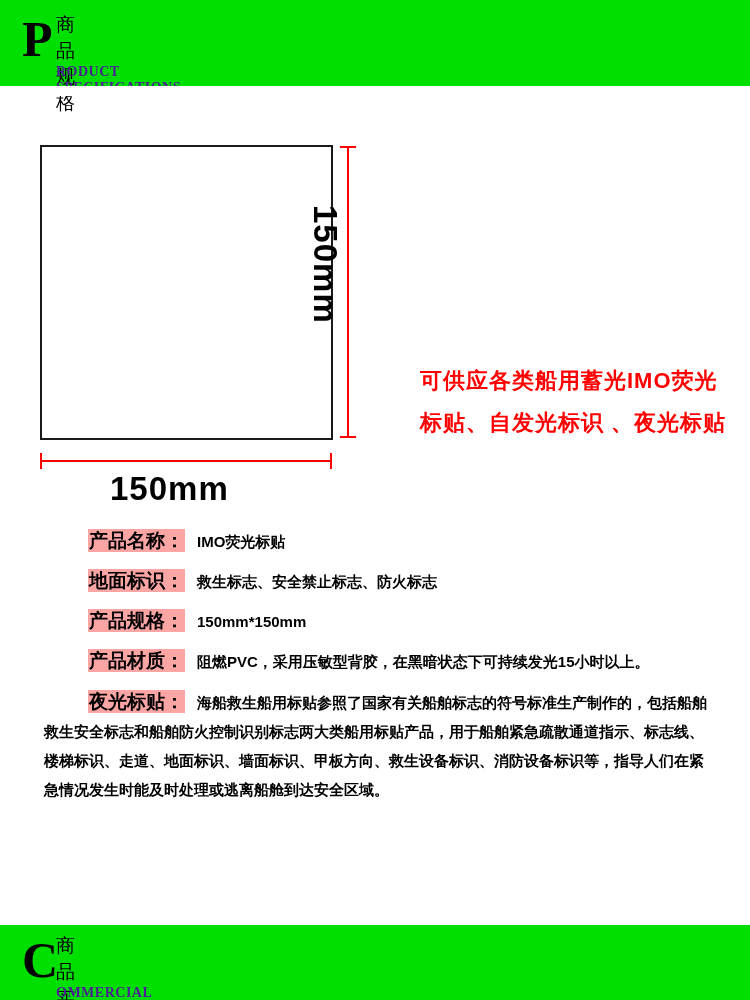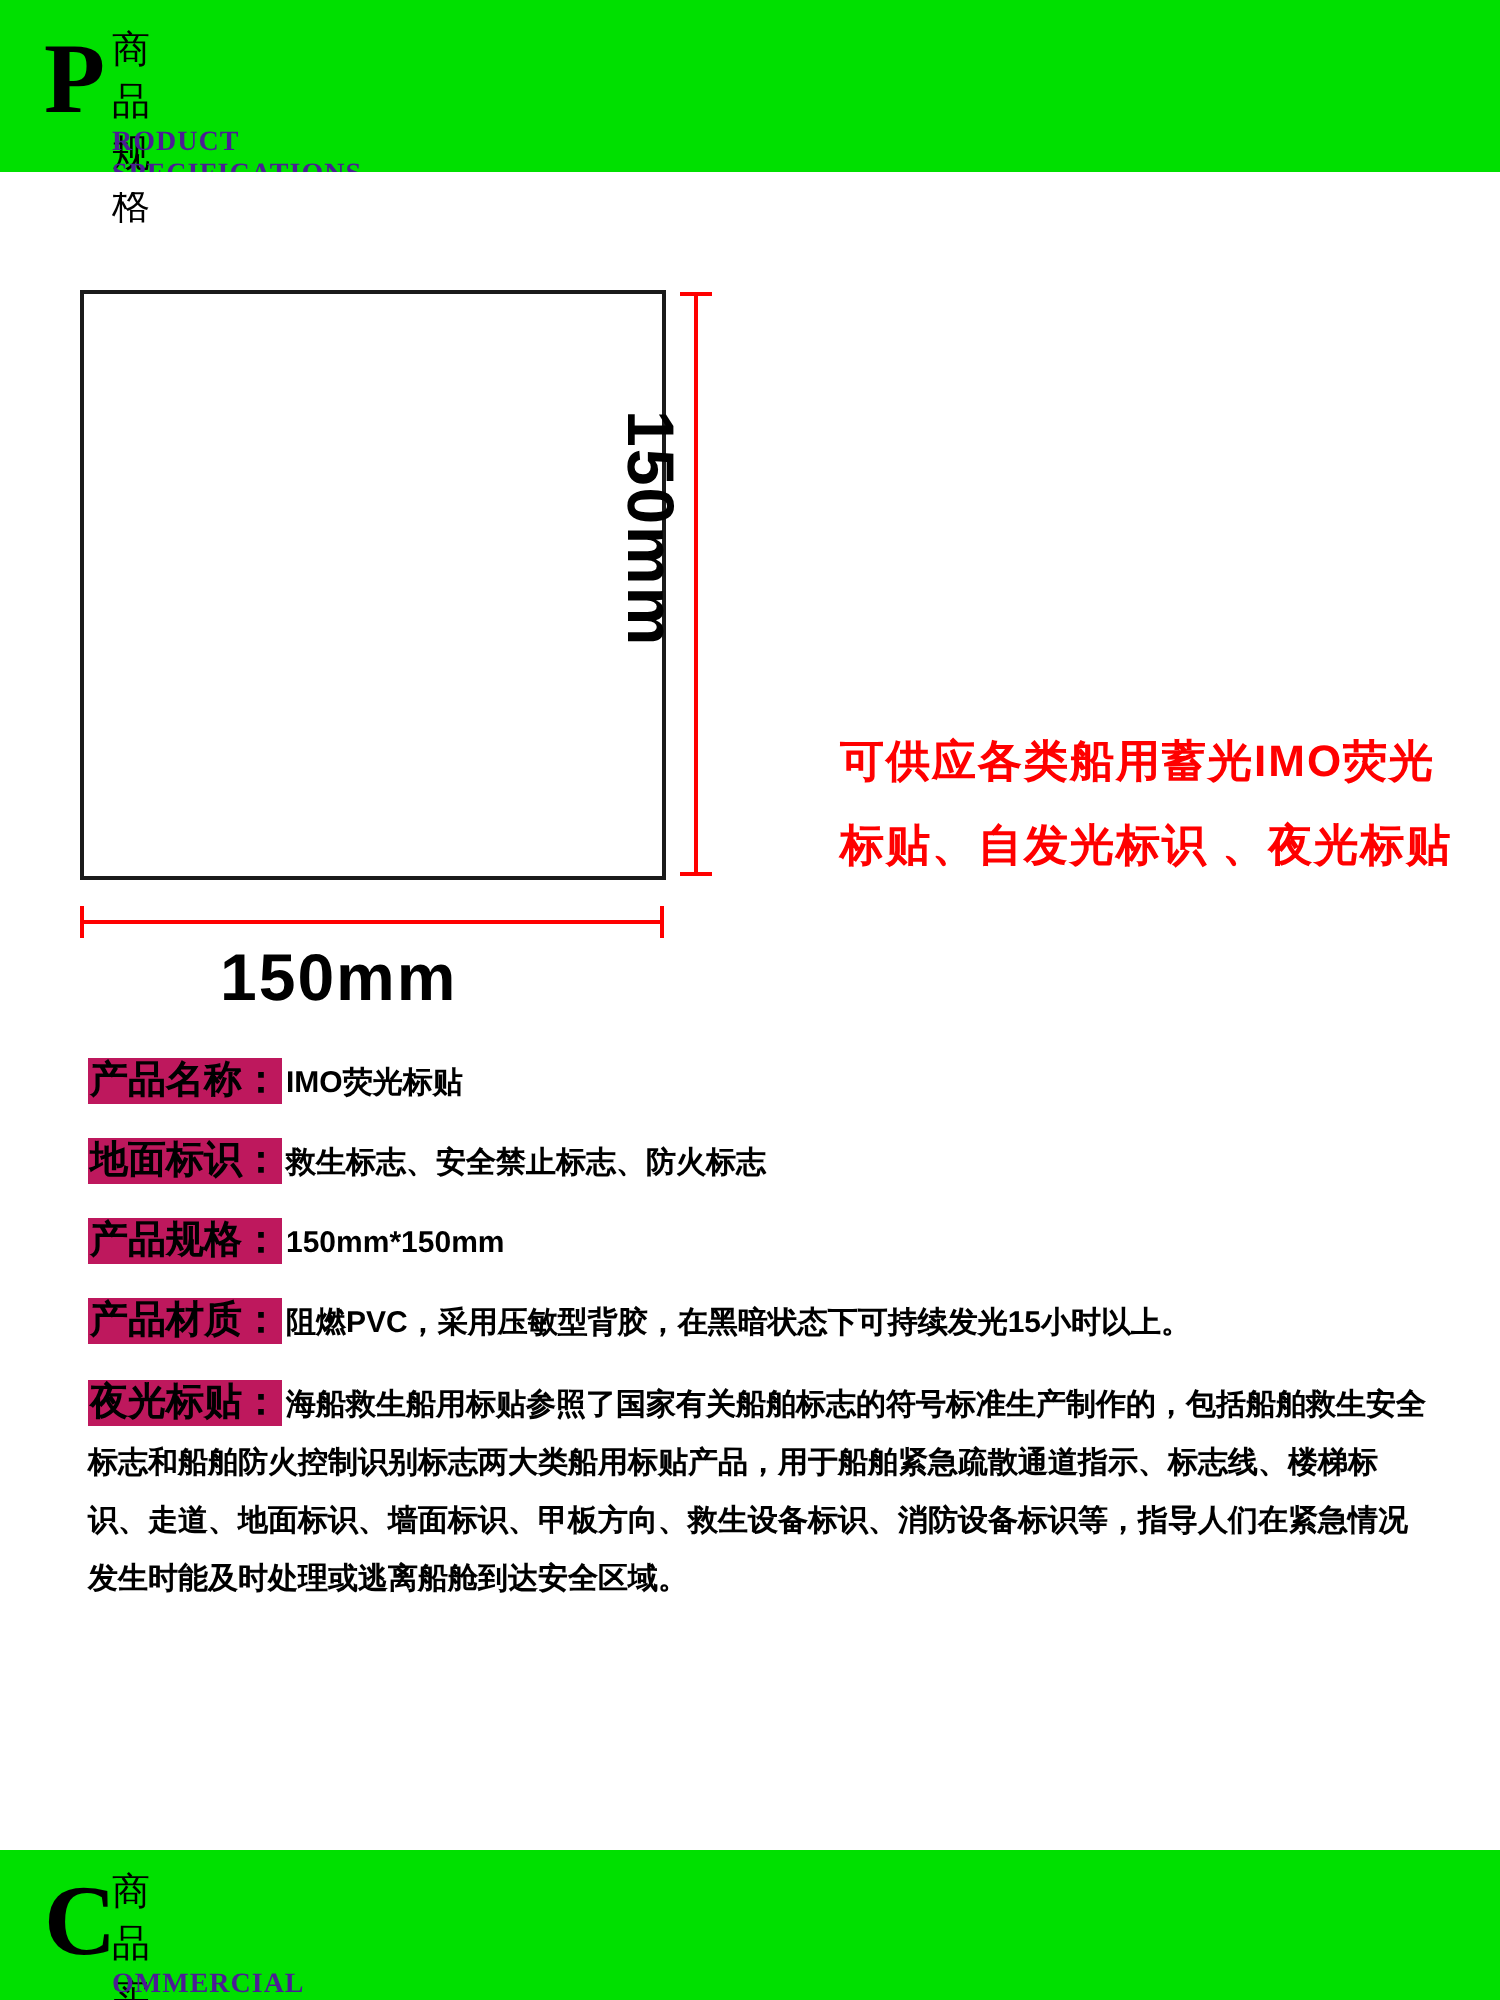--- a/index.html
+++ b/index.html
@@ -176,32 +176,33 @@
     left: 44px;
     top: 527px;
     width: 672px;
   }
   .spec-row {
     margin-bottom: 11px;
     line-height: 28px;
   }
   .spec-label {
     display: inline;
-    background: #be185d;
+    background: #fca5a5;
     color: #000000;
     font-size: 19px;
     font-weight: bold;
     padding: 1px 1px;
+    margin-left: 44px;
   }
   .spec-value {
     display: inline;
     color: #000000;
     font-size: 15px;
     font-weight: bold;
-    padding-left: 2px;
+    padding-left: 12px;
   }
   .spec-row.material .spec-value,
   .spec-row.intro .spec-value {
     font-weight: bold;
   }
   .spec-row.intro {
     line-height: 29px;
   }
   .spec-row.intro .spec-value {
     display: inline;

